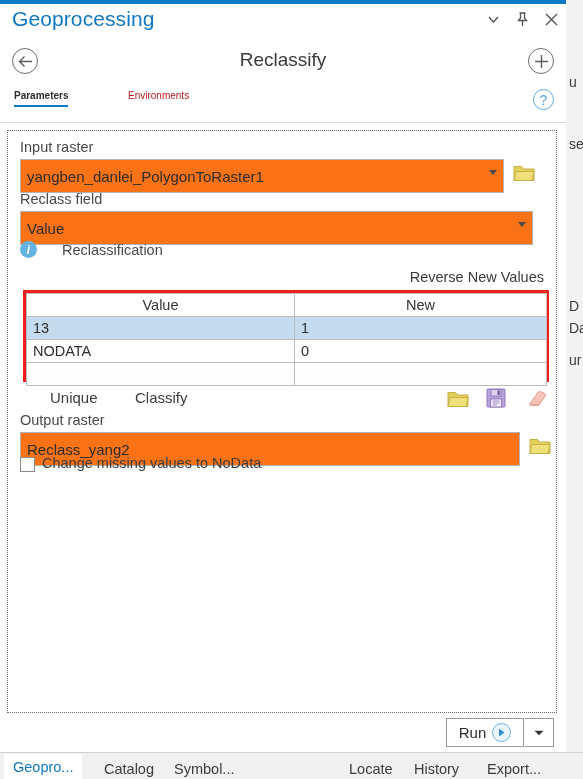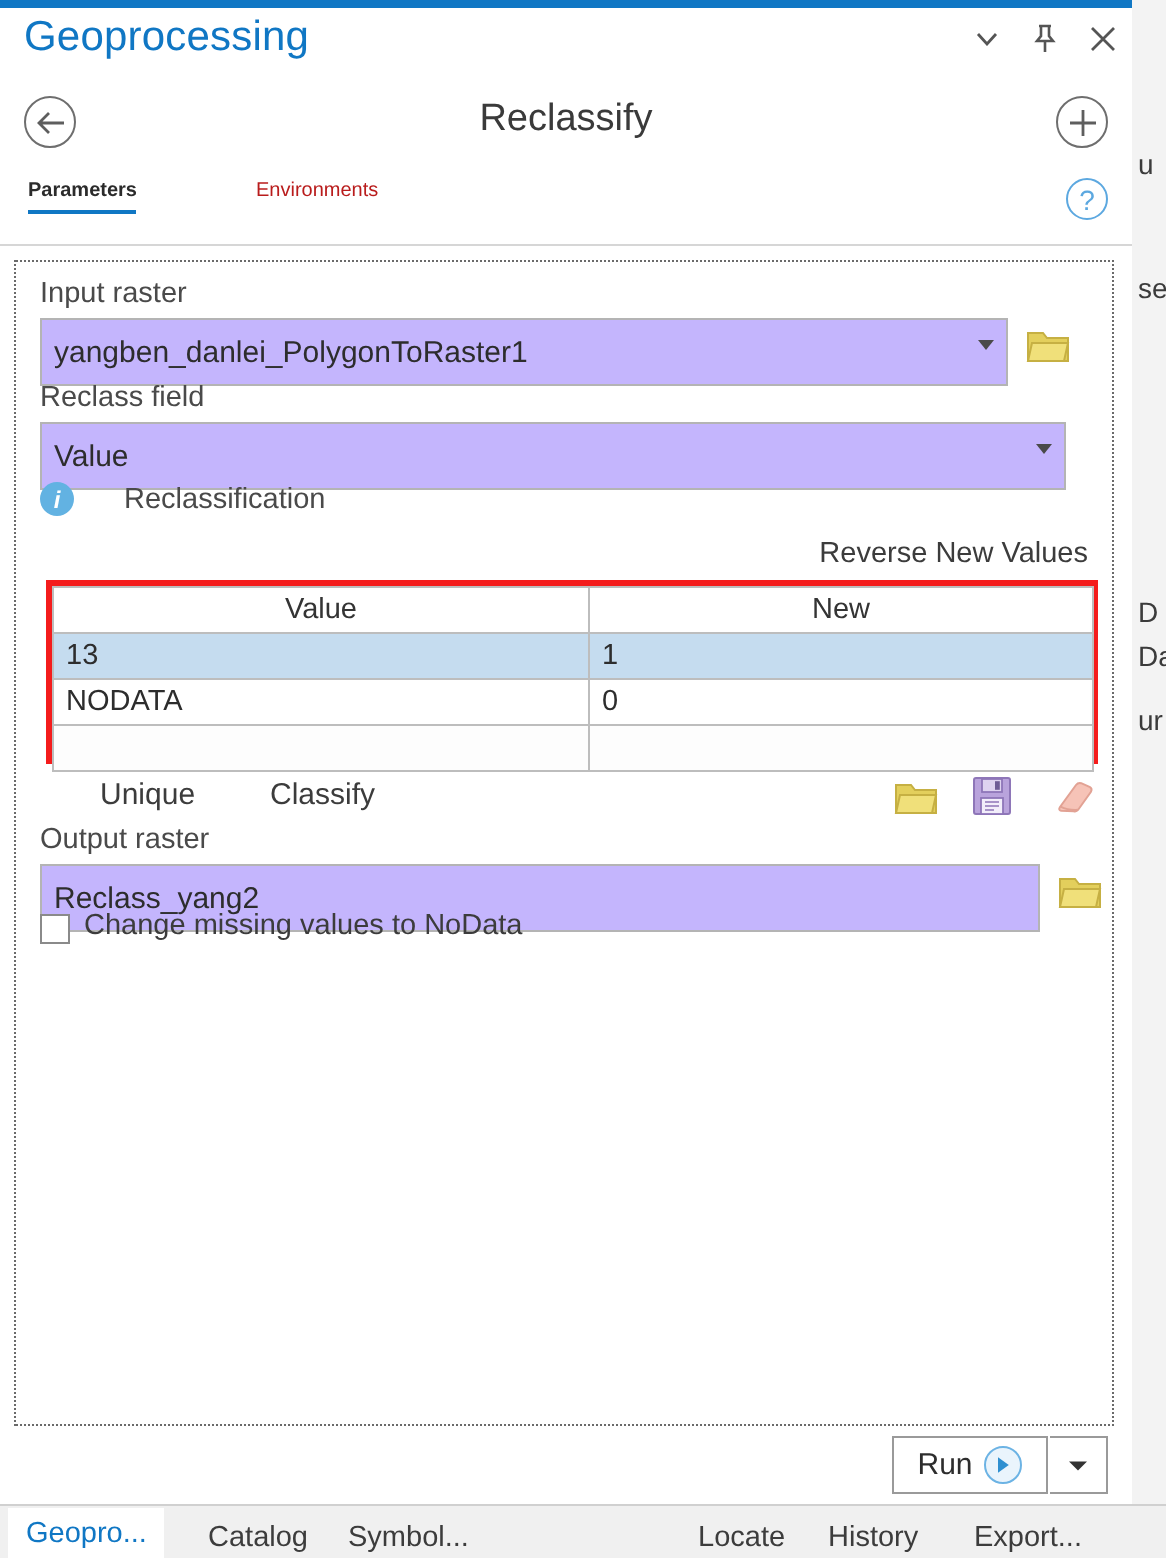--- a/index.html
+++ b/index.html
@@ -156,21 +156,21 @@
 
   .field-label {
     position: absolute;
     font-size: 14.5px;
     color: #4a4a4a;
   }
   .txtbox {
     position: absolute;
     box-sizing: border-box;
     border: 1px solid #b4b4b4;
-    background: #c4b5fd;
+    background: #f97316;
     font-size: 15px;
     color: #2d2d2d;
     padding: 16px 6px;
     display: flex; align-items: center;
     cursor: text;
   }
   .combo-arrow {
     position: absolute;
     width: 0; height: 0;
     border-left: 4.5px solid transparent;

